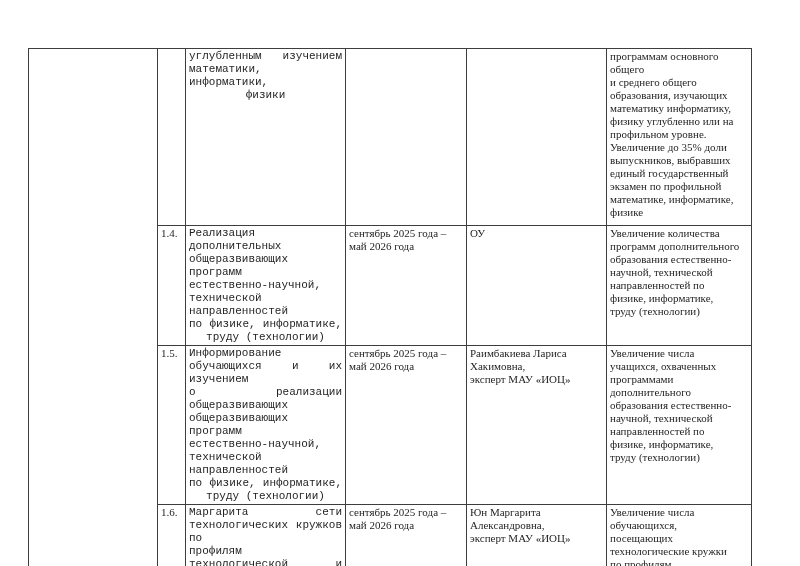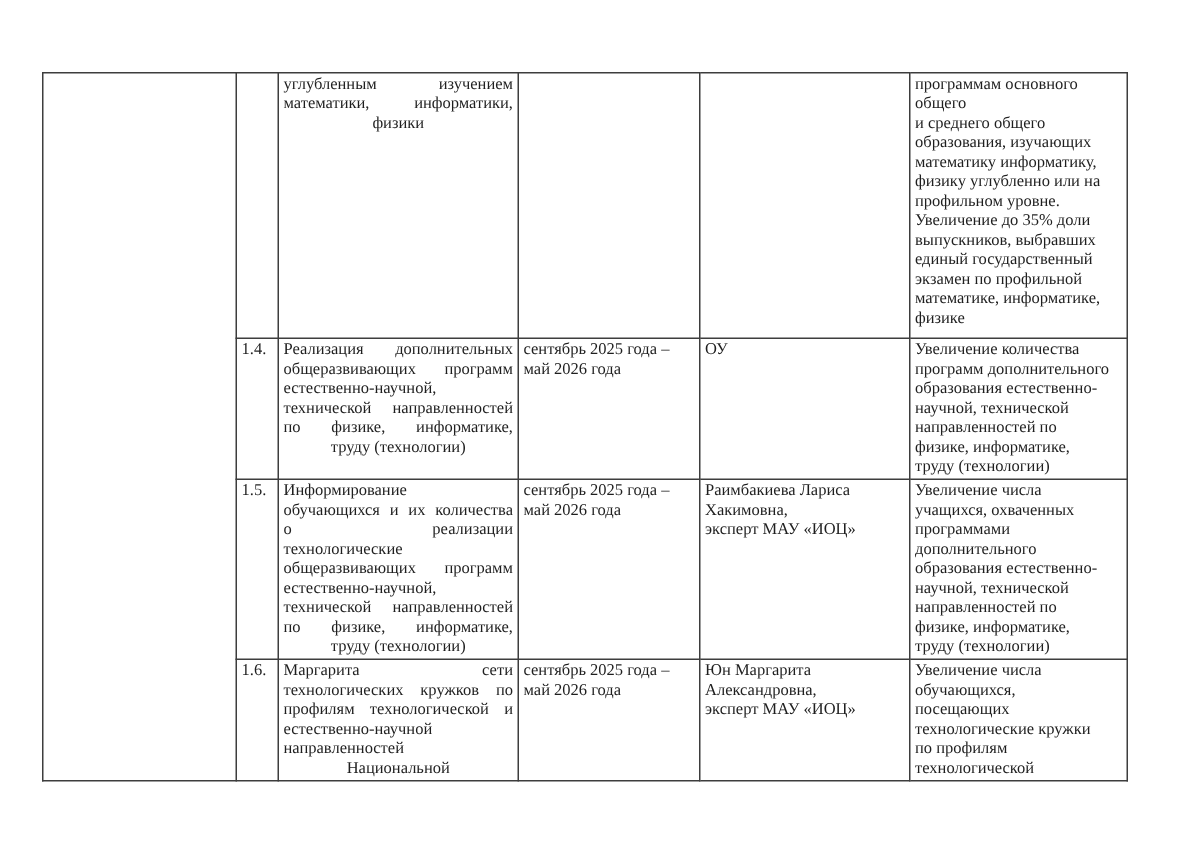--- a/index.html
+++ b/index.html
@@ -38,20 +38,21 @@
   }
   td.cell-empty {
     padding: 0;
   }
   td.cell-num {
     padding: 1px 1px;
   }
   td.cell-act {
     text-align: left;
     padding: 1px 4px 1px 4px;
+    font-family: Liberation Mono, monospace;
   }
   td.cell-act div {
     text-align: justify;
     text-align-last: justify;
   }
   td.cell-act div:last-child {
     text-align: center;
     text-align-last: auto;
   }
   td.cell-center {
@@ -119,23 +120,23 @@
 образования естественно-
 научной, технической
 направленностей по
 физике, информатике,
 труду (технологии)</td>
       </tr>
       <tr class="row-c">
         <td class="cell-num">1.5.</td>
         <td class="cell-act">
             <div>Информирование</div>
-            <div>обучающихся и их количества</div>
+            <div>обучающихся и их изучением</div>
             <div>о реализации</div>
-            <div>технологические</div>
+            <div>общеразвивающих</div>
             <div>общеразвивающих программ</div>
             <div>естественно-научной,</div>
             <div>технической направленностей</div>
             <div>по физике, информатике,</div>
             <div>труду (технологии)</div>
           </td>
         <td class="cell-center">сентябрь 2025 года –
 май 2026 года</td>
         <td class="cell-center">Раимбакиева Лариса
 Хакимовна,

